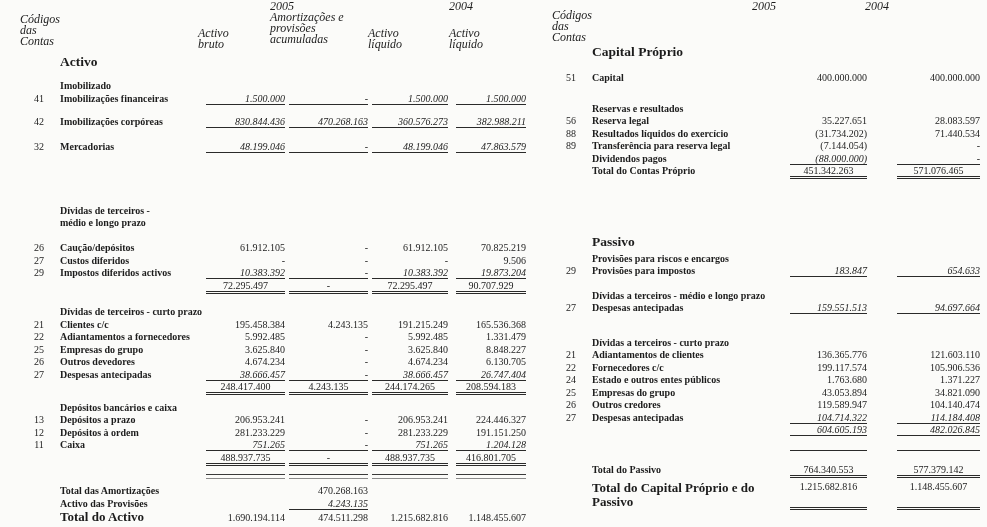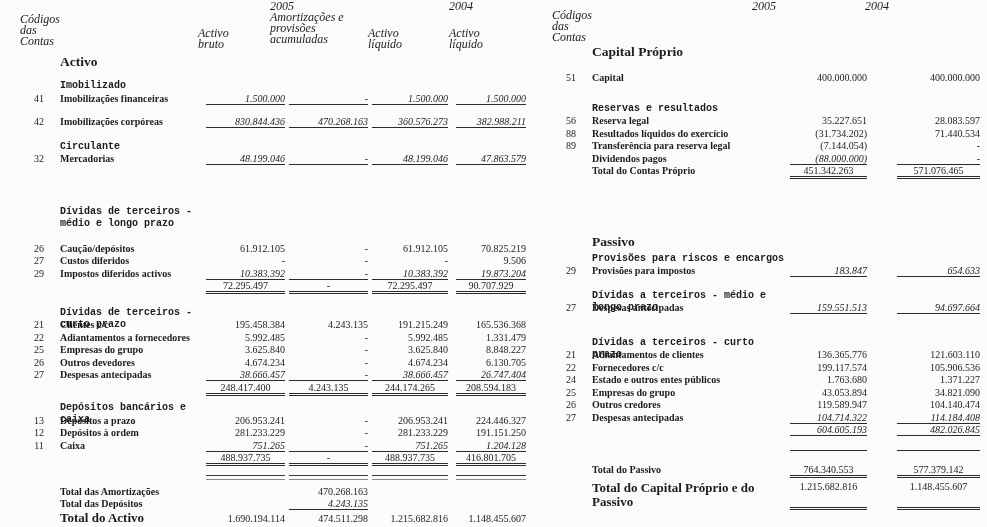--- a/index.html
+++ b/index.html
@@ -28,23 +28,23 @@
   .c-v{flex:0 0 auto;text-align:right;line-height:11px;}
   
   .tbl-left .v0{width:79px;flex-basis:79px;}
   .tbl-left .v1{width:79px;flex-basis:79px;margin-left:4px;}
   .tbl-left .v2{width:76px;flex-basis:76px;margin-left:4px;}
   .tbl-left .v3{width:70px;flex-basis:70px;margin-left:8px;}
   
   .tbl-right .v0{width:77px;flex-basis:77px;}
   .tbl-right .v1{width:83px;flex-basis:83px;margin-left:30px;}
 
-  .row.sec .c-label{font-weight:bold;font-family:Liberation Mono, monospace;}
+  .row.sec .c-label{font-weight:bold;}
   .row.sec{height:12.5px;}
-  .row.sec.two{height:25px;}
+  .row.sec.two{height:25px;margin-top:12px;}
   .row.hsec{height:19px;}
   .row.hsec .c-label{font-weight:bold;font-size:13.5px;line-height:16px;}
   .row.tot .c-label{font-weight:bold;}
   .row.gtot{height:17px;}
   .row.gtot .c-label{font-weight:bold;font-size:13px;line-height:14px;}
   .row.gtot.tall{height:32px;align-items:flex-start;}
   .row.gtot.tall .c-v{height:26px;}
 
   .ul-s{border-bottom:1px solid #2a2a2a;font-style:italic;}
   .ul-d{border-bottom:3px double #2a2a2a;text-align:center;}
@@ -105,28 +105,20 @@
         <div class="sp" style="height: 11px;"></div>
         <div class="row item">
           <span class="c-code">42</span>
           <span class="c-label">Imobilizações corpóreas</span>
           <span class="c-v v0 ul-s">830.844.436</span>
           <span class="c-v v1 ul-s">470.268.163</span>
           <span class="c-v v2 ul-s">360.576.273</span>
           <span class="c-v v3 ul-s">382.988.211</span>
         </div>
         <div class="sp" style="height: 12px;"></div>
-        <div class="row sec">
-          <span class="c-code"></span>
-          <span class="c-label">Circulante</span>
-          <span class="c-v v0"></span>
-          <span class="c-v v1"></span>
-          <span class="c-v v2"></span>
-          <span class="c-v v3"></span>
-        </div>
         <div class="row item">
           <span class="c-code">32</span>
           <span class="c-label">Mercadorias</span>
           <span class="c-v v0 ul-s">48.199.046</span>
           <span class="c-v v1 ul-s">-</span>
           <span class="c-v v2 ul-s">48.199.046</span>
           <span class="c-v v3 ul-s">47.863.579</span>
         </div>
         <div class="sp" style="height: 40px;"></div>
         <div class="row sec two">
@@ -282,21 +274,21 @@
         <div class="row tot">
           <span class="c-code"></span>
           <span class="c-label">Total das Amortizações</span>
           <span class="c-v v0"></span>
           <span class="c-v v1">470.268.163</span>
           <span class="c-v v2"></span>
           <span class="c-v v3"></span>
         </div>
         <div class="row tot">
           <span class="c-code"></span>
-          <span class="c-label">Total das Depósitos</span>
+          <span class="c-label">Activo das Provisões</span>
           <span class="c-v v0"></span>
           <span class="c-v v1 ul-s">4.243.135</span>
           <span class="c-v v2"></span>
           <span class="c-v v3"></span>
         </div>
         <div class="row gtot">
           <span class="c-code"></span>
           <span class="c-label">Total do Activo</span>
           <span class="c-v v0">1.690.194.114</span>
           <span class="c-v v1">474.511.298</span>

